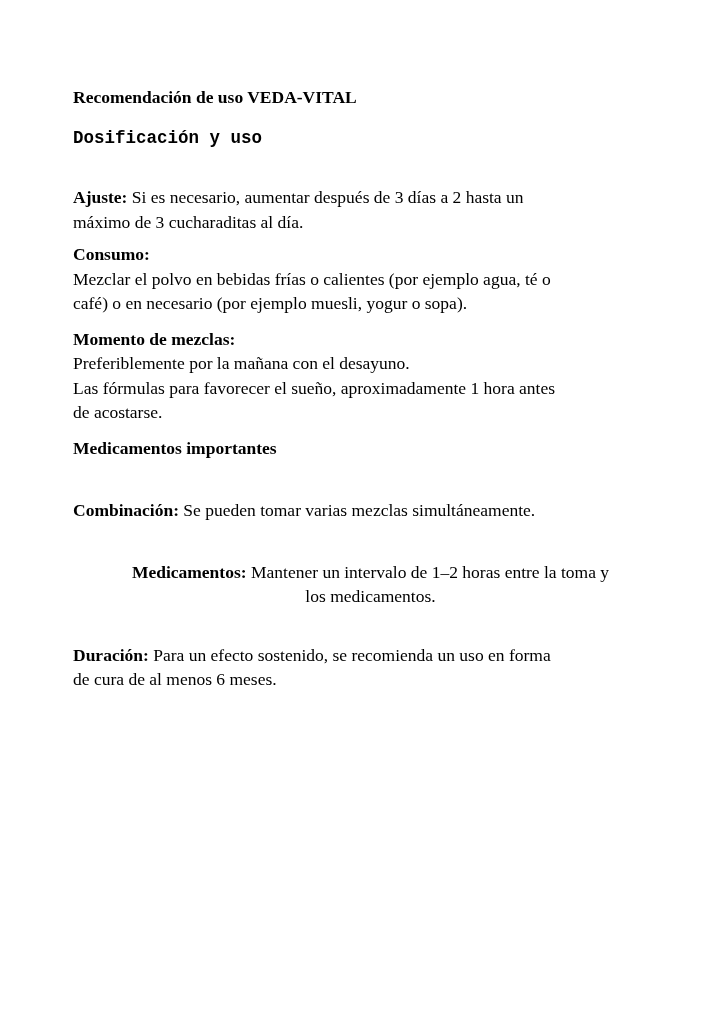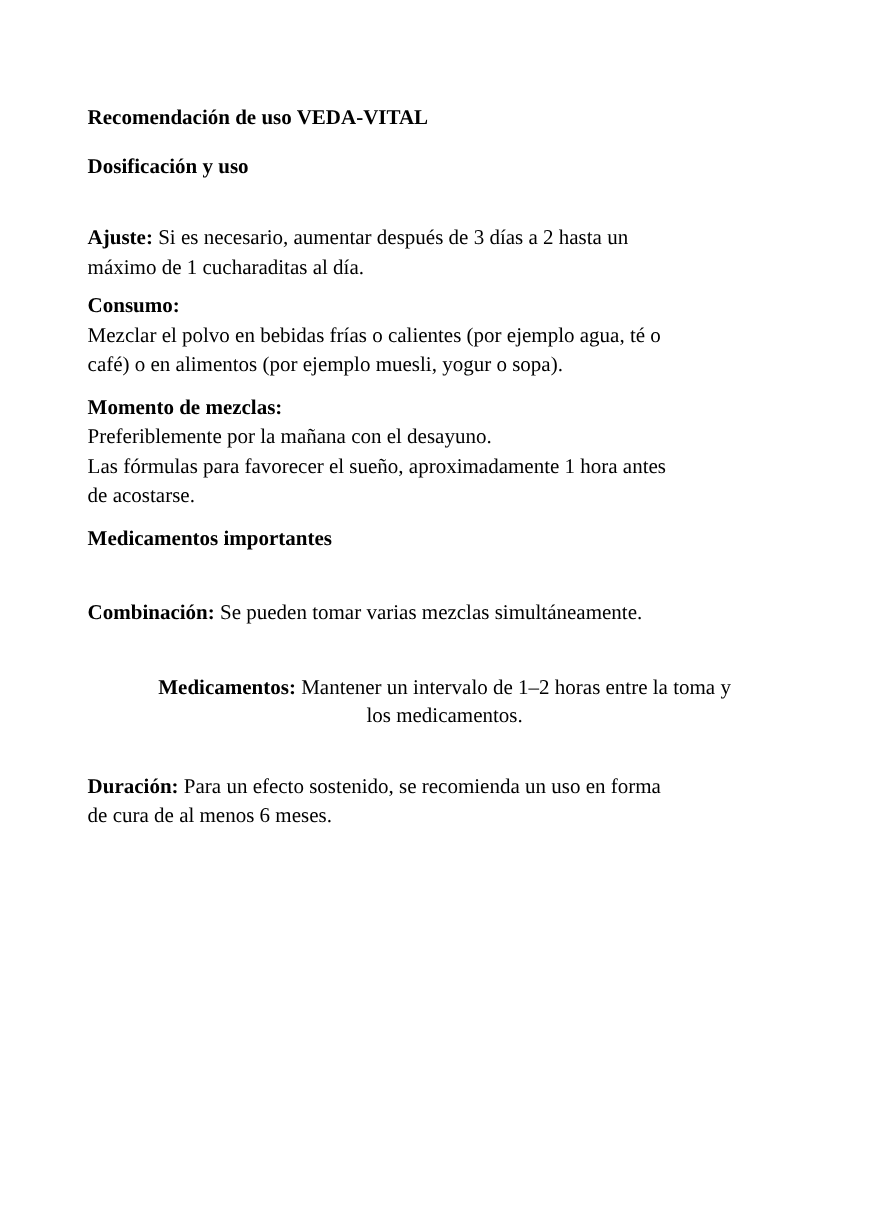--- a/index.html
+++ b/index.html
@@ -24,42 +24,42 @@
     margin-left: 32px;
   }
   p {
     margin: 0;
     padding: 0;
   }
   .bold {
     font-weight: bold;
   }
   
-  .m16 { margin-top: 16px; }
+  .m16 { margin-top: 16px; font-family: Liberation Mono, monospace; }
   .m39 { margin-top: 39px; }
   .m35 { margin-top: 35px; }
   .m8  { margin-top: 8px; }
   .m11 { margin-top: 11px; }
   .m38 { margin-top: 38px; }
   .m37 { margin-top: 37px; text-align: center; }
   .m34 { margin-top: 34px; }
 </style>
 </head>
 <body>
 
 <div class="page">
 
   <p class="bold">Recomendación de uso VEDA-VITAL</p>
 
   <p class="bold m16">Dosificación y uso</p>
 
 
-  <p class="m35"><span class="bold">Ajuste:</span> <span>Si es necesario, aumentar después de 3 días a 2 hasta un</span><br><span>máximo de 1 cucharaditas al día.</span></p>
+  <p class="m35"><span class="bold">Ajuste:</span> <span>Si es necesario, aumentar después de 3 días a 2 hasta un</span><br><span>máximo de 3 cucharaditas al día.</span></p>
 
-  <p class="m8"><span class="bold">Consumo:</span><br><span>Mezclar el polvo en bebidas frías o calientes (por ejemplo agua, té o</span><br><span>café) o en alimentos (por ejemplo muesli, yogur o sopa).</span></p>
+  <p class="m8"><span class="bold">Consumo:</span><br><span>Mezclar el polvo en bebidas frías o calientes (por ejemplo agua, té o</span><br><span>café) o en necesario (por ejemplo muesli, yogur o sopa).</span></p>
 
   <p class="m11"><span class="bold">Momento de mezclas:</span><br><span>Preferiblemente por la mañana con el desayuno.</span><br><span>Las fórmulas para favorecer el sueño, aproximadamente 1 hora antes</span><br><span>de acostarse.</span></p>
 
   <p class="bold m11">Medicamentos importantes</p>
 
   <p class="m38"><span class="bold">Combinación:</span> <span>Se pueden tomar varias mezclas simultáneamente.</span></p>
 
   <p class="m37"><span class="bold">Medicamentos:</span> <span>Mantener un intervalo de 1–2 horas entre la toma y</span><br><span>los medicamentos.</span></p>
 
   <p class="m34"><span class="bold">Duración:</span> <span>Para un efecto sostenido, se recomienda un uso en forma</span><br><span>de cura de al menos 6 meses.</span></p>

